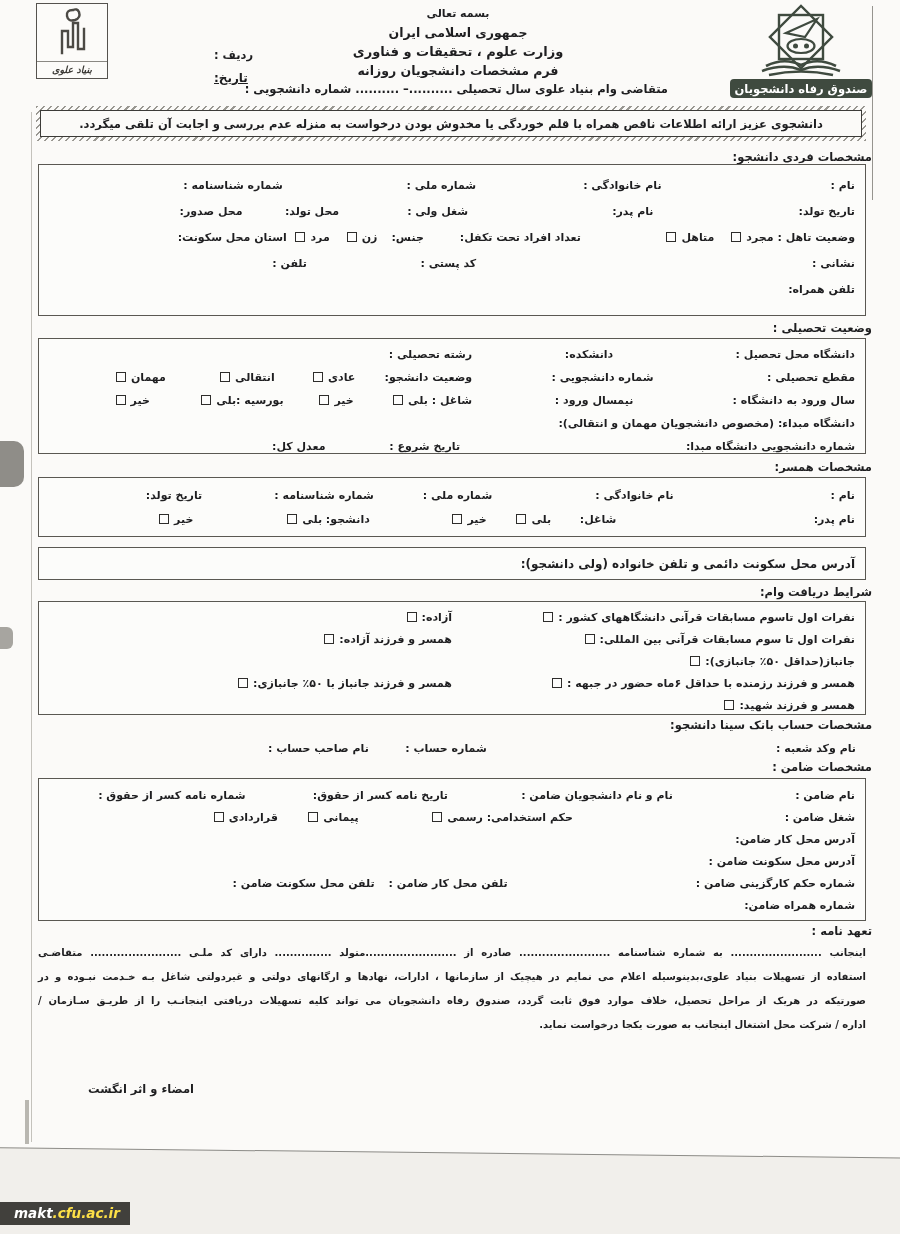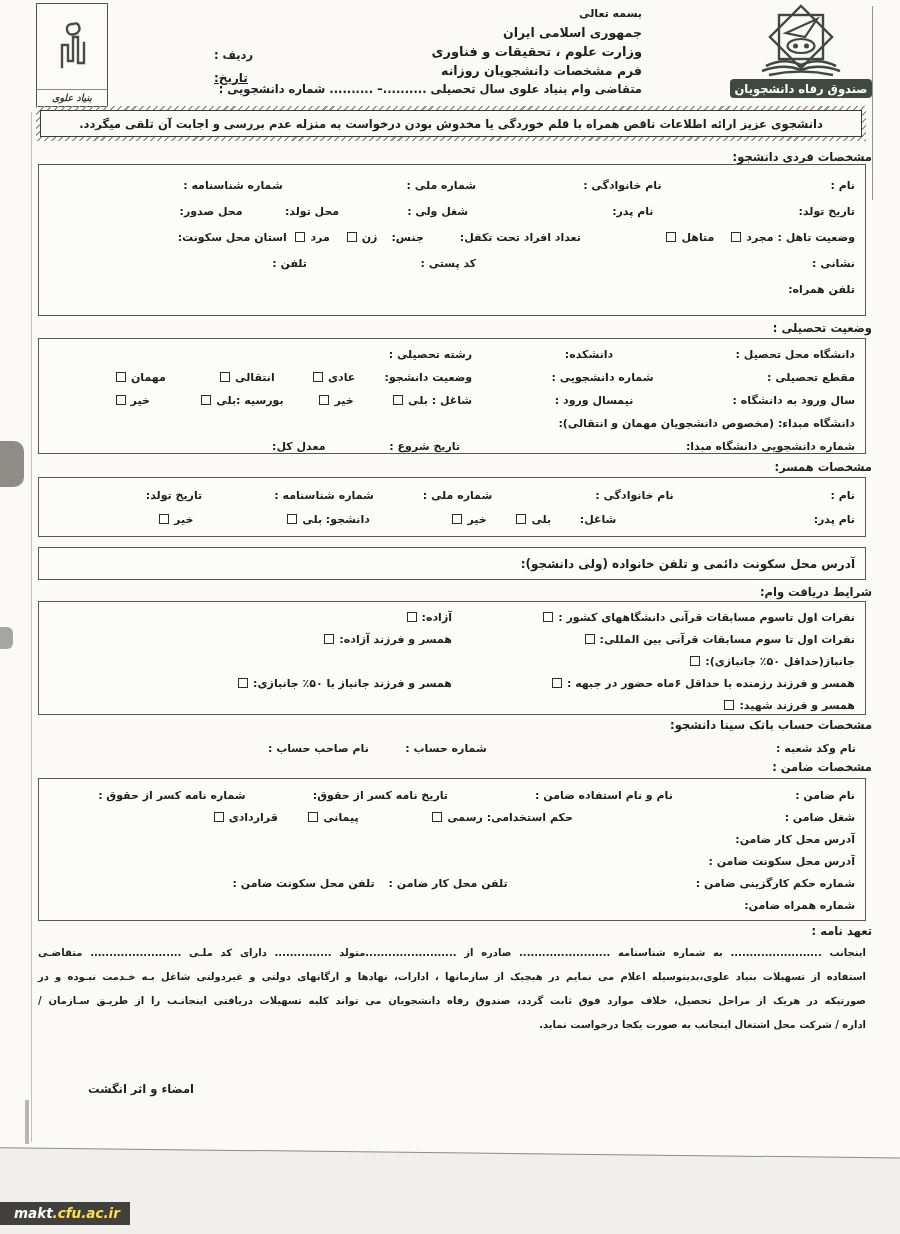--- a/index.html
+++ b/index.html
@@ -3,31 +3,31 @@
 <meta charset="utf-8">
 <style>
   * { box-sizing: border-box; }
   body { margin:0; background:#e6e4e0; }
   .page {
     position:relative; width:900px; height:1234px; overflow:hidden;
     background:#fbfaf8; font-family:"DejaVu Sans", sans-serif;
     color:#1e1e20; font-weight:700; direction:rtl;
   }
   
-  .center-col { position:absolute; left:222px; top:4px; width:420px; }
+  .center-col { position:absolute; left:248px; top:4px; width:420px; text-align:center; }
   .h-line { line-height:19px; }
   .h-bismillah { font-size:11px; }
   .h-country  { font-size:12.5px; }
   .h-ministry { font-size:13px; }
   .h-form     { font-size:12.5px; }
   .h-applicant{ font-size:11.5px; white-space:nowrap; }
   .radif  { position:absolute; left:214px; top:48px; font-size:11.5px; }
   .tarikh { position:absolute; left:214px; top:71px; font-size:12px;text-decoration:underline; }
 
-  .alavi-box { position:absolute; left:36px; top:3px; width:72px; height:104px;
+  .alavi-box { position:absolute; left:36px; top:3px; width:72px; height:76px;
     border:1.3px solid #55524e; background:#fcfbf9; display:flex; flex-direction:column; }
   .alavi-art { flex:1; display:flex; align-items:center; justify-content:center; }
   .alavi-cap { border-top:1px solid #8a8883; font-style:italic; font-size:9.5px;
     text-align:center; padding:2px 0 3px; color:#3c3a36; }
 
   .refah-logo { position:absolute; left:724px; top:2px; width:154px; height:100px; }
 
   
   .warn-outer { position:absolute; left:36px; top:106px; width:830px; padding:4px;
     background:repeating-linear-gradient(135deg,#9a9892 0 1.5px, transparent 1.5px 5px); }
@@ -242,21 +242,21 @@
   <div class="free-row" style="top:737px; height:22px; grid-template-columns:45.7% 14.6% 39.7%">
     <div class="cell"><span class="lbl">نام وکد شعبه :</span></div>
     <div class="cell"><span class="lbl">شماره حساب :</span></div>
     <div class="cell"><span class="lbl">نام صاحب حساب :</span></div>
   </div>
 
   <div class="sec-title" style="top:760px">مشخصات ضامن :</div>
   <div class="box rows22" style="top:778px; height:143px; padding-top:5px">
     <div class="row" style="grid-template-columns:22.6% 27.9% 25.1% 24.4%">
       <div class="cell"><span class="lbl">نام ضامن :</span></div>
-      <div class="cell"><span class="lbl">نام و نام استفاده ضامن :</span></div>
+      <div class="cell"><span class="lbl">نام و نام دانشجویان ضامن :</span></div>
       <div class="cell"><span class="lbl">تاریخ نامه کسر از حقوق:</span></div>
       <div class="cell"><span class="lbl">شماره نامه کسر از حقوق :</span></div>
     </div>
     <div class="row" style="grid-template-columns:35% 26.6% 10% 28.4%">
       <div class="cell"><span class="lbl">شغل ضامن :</span></div>
       <div class="cell"><span class="lbl">حکم استخدامی: رسمی</span><span class="cb"></span></div>
       <div class="cell"><span class="lbl">پیمانی</span><span class="cb"></span></div>
       <div class="cell"><span class="lbl">قراردادی</span><span class="cb"></span></div>
     </div>
     <div class="row" style="grid-template-columns:100%">

